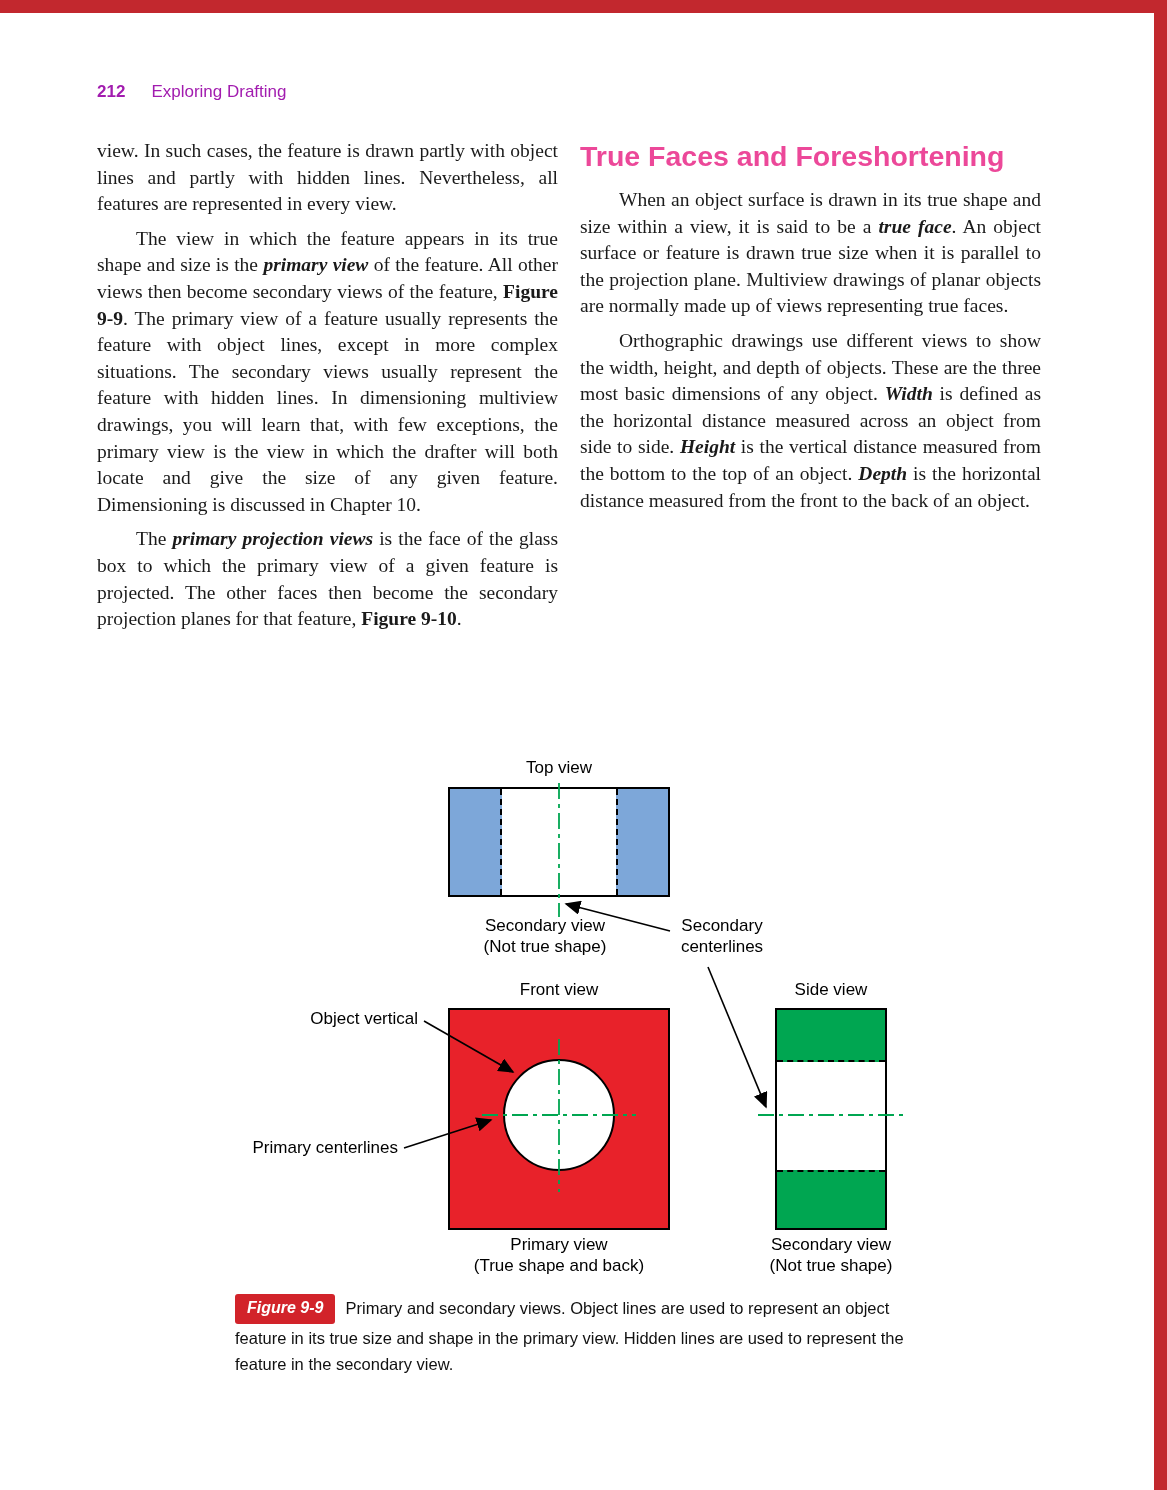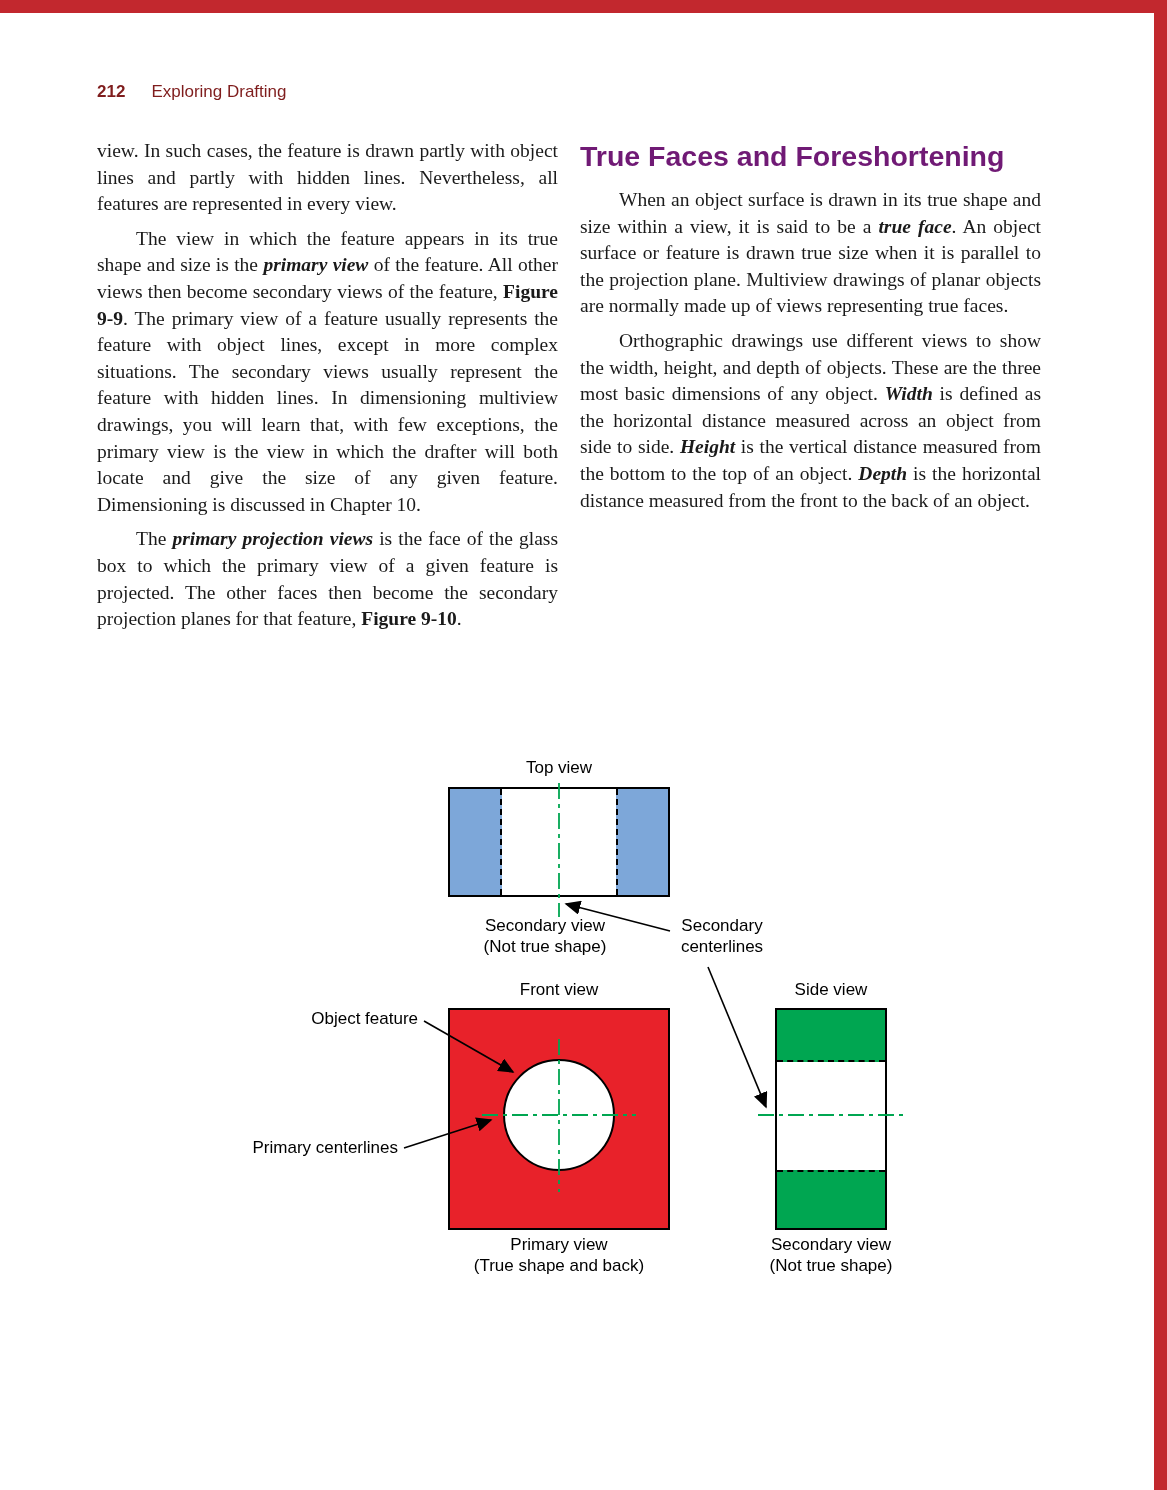--- a/index.html
+++ b/index.html
@@ -7,37 +7,37 @@
   .page {
     position:relative; width:1167px; height:1490px; margin:0 auto;
     background:#ffffff; overflow:hidden;
     font-family:"Liberation Serif", serif; color:#1a1a1a;
   }
   .border-top { position:absolute; left:0; top:0; width:1167px; height:13px; background:#c2282e; }
   .border-right { position:absolute; right:0; top:0; width:13px; height:1490px; background:#c2282e; }
 
   .page-header {
     position:absolute; left:97px; top:82px;
-    font-family:"Liberation Sans", sans-serif; font-size:17px; color:#7f1d1d;
+    font-family:"Liberation Sans", sans-serif; font-size:17px; color:#a21caf;
   }
   .page-header .pg-num { font-weight:bold; margin-right:26px; }
 
   .columns {
     position:absolute; left:97px; top:138px; width:944px;
     display:flex; gap:22px;
   }
   .col { flex:1 1 0; font-size:19.5px; line-height:26.6px; text-align:justify; }
   .col p { margin:0; }
   .col p.indent { text-indent:2em;margin-top:8px; }
   .seg-bi { font-weight:bold; font-style:italic; }
   .seg-b { font-weight:bold; }
 
   .col-heading {
     font-family:"Liberation Sans", sans-serif;
-    font-size:28.5px; line-height:36px; font-weight:bold; color:#701a75;
+    font-size:28.5px; line-height:36px; font-weight:bold; color:#ec4899;
     margin-bottom:13px; text-align:left;
   }
 
   
   .figure { position:absolute; left:0; top:755px; width:1167px; height:535px; }
   .fig-label {
     position:absolute; font-family:"Liberation Sans", sans-serif;
     font-size:17px; line-height:21px; color:#000; text-align:center;
   }
   .fig-label.right-align { text-align:right; }
@@ -117,21 +117,21 @@
 
     <div class="fig-label" style="left:672px; top:160px; width:100px;">
       <div>Secondary</div>
       <div>centerlines</div>
     </div>
 
     <div class="fig-label" style="left:448px; top:224px; width:222px;">Front view</div>
 
     <div class="fig-label" style="left:760px; top:224px; width:142px;">Side  view</div>
 
-    <div class="fig-label right-align" style="left:240px; top:253px; width:178px;">Object feature</div>
+    <div class="fig-label right-align" style="left:240px; top:253px; width:178px;">Object vertical</div>
 
     <div class="fig-label right-align" style="left:200px; top:382px; width:198px;">Primary centerlines</div>
 
     <div class="fig-label" style="left:430px; top:479px; width:258px;">
       <div>Primary view</div>
       <div>(True shape and back)</div>
     </div>
 
     <div class="fig-label" style="left:730px; top:479px; width:202px;">
       <div>Secondary view</div>
@@ -163,14 +163,17 @@
       <line x1="559" y1="284" x2="559" y2="437" stroke="#00a651" stroke-width="1.8" stroke-dasharray="16 5 4 5"></line>
       <line x1="758" y1="360" x2="903" y2="360" stroke="#00a651" stroke-width="1.8" stroke-dasharray="16 5 4 5"></line>
 
       <line x1="670" y1="176" x2="566" y2="149" stroke="#000" stroke-width="1.6" marker-end="url(#arrow)"></line>
       <line x1="708" y1="212" x2="766" y2="352" stroke="#000" stroke-width="1.6" marker-end="url(#arrow)"></line>
       <line x1="424" y1="266" x2="513" y2="317" stroke="#000" stroke-width="1.6" marker-end="url(#arrow)"></line>
       <line x1="404" y1="393" x2="491" y2="365" stroke="#000" stroke-width="1.6" marker-end="url(#arrow)"></line>
     </svg>
   </div>
 
+  <div class="caption">
+    <span class="caption-badge">Figure 9-9</span><span>Primary and secondary views. Object lines are used to represent an object feature in its true size and shape in the primary view. Hidden lines are used to represent the feature in the secondary view.</span>
+  </div>
 
 </div>
 
 </body></html>

